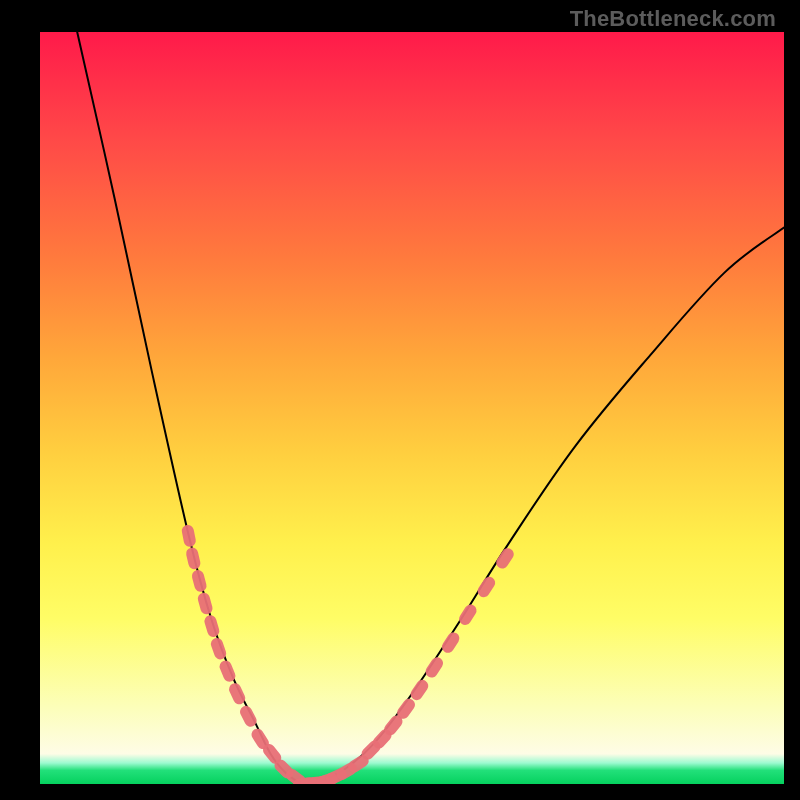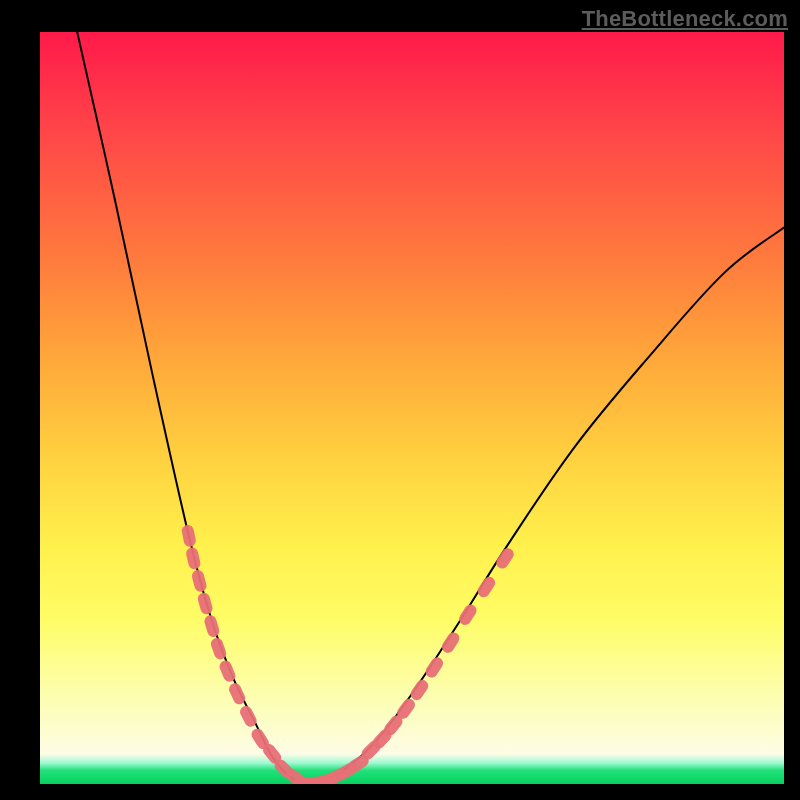--- a/index.html
+++ b/index.html
@@ -38,27 +38,26 @@
       #fcfebb 90%,
       #fefce6 96%,
       #9dfad1 97.2%,
       #22e07a 98.2%,
       #05d15e 100%
     );
   }
   .watermark {
     position: absolute;
     top: 6px;
-    right: 12px;
+    right: 24px;
     font-size: 22px;
     font-weight: 600;
     color: #5c5c5c;
     letter-spacing: 0.2px;
     user-select: none;
-    text-decoration: underline;
   }
   svg.curve {
     position: absolute;
     left: 0;
     top: 0;
     width: 744px;
     height: 752px;
   }
 </style>
 </head>

